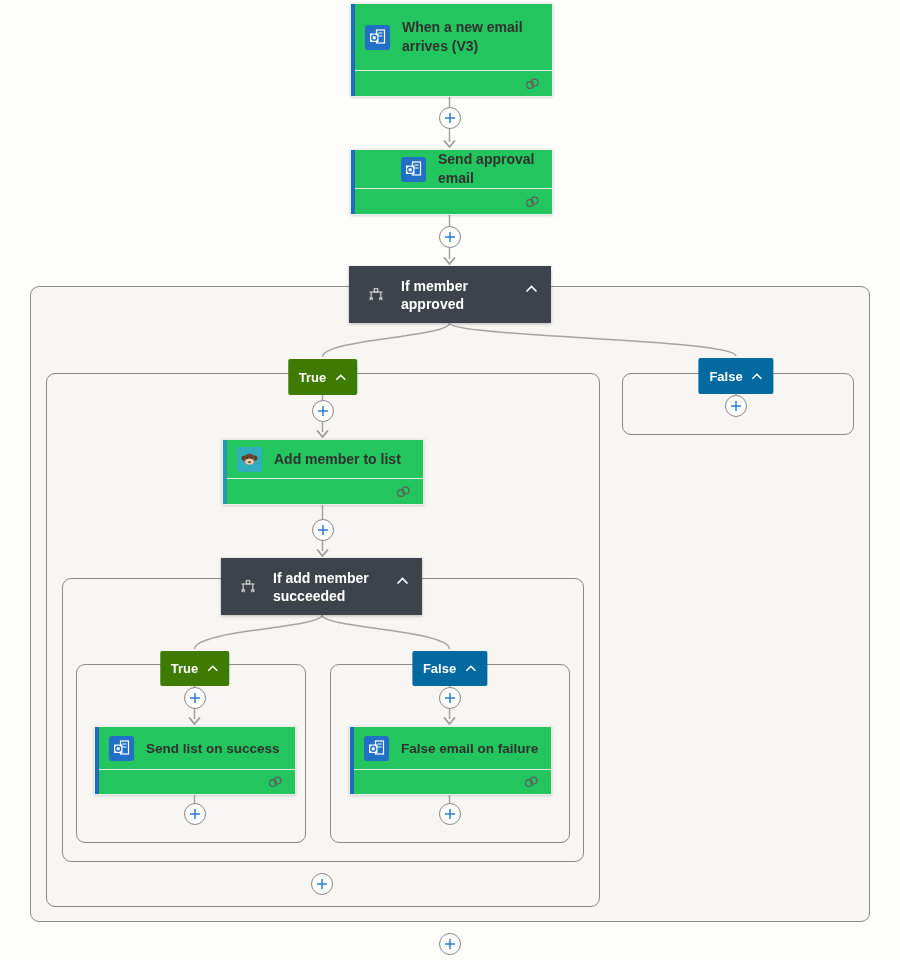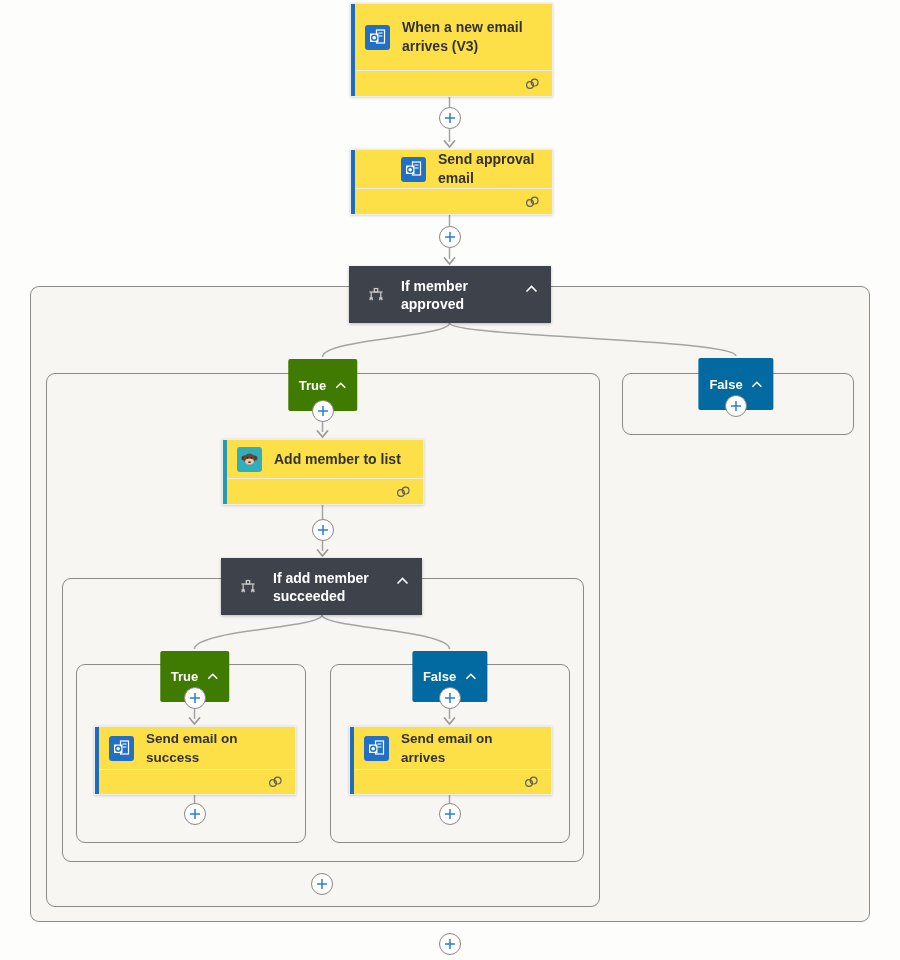--- a/index.html
+++ b/index.html
@@ -2,39 +2,39 @@
 <html><head>
 <meta charset="utf-8">
 <style>
   html,body{margin:0;padding:0;background:#fdfdfc;font-family:"Liberation Sans",sans-serif;}
   #canvas{position:relative;width:900px;height:960px;overflow:hidden;background:#fdfdfc;}
 
   .container{position:absolute;background:#f7f6f3;border:1.5px solid #8d8b89;border-radius:9px;z-index:1;}
 
   #connectors{position:absolute;left:0;top:0;z-index:2;pointer-events:none;}
 
-  .card{position:absolute;background:#fde047;border:1px solid #ececea;
+  .card{position:absolute;background:#22c55e;border:1px solid #ececea;
         box-shadow:0 1px 3px rgba(0,0,0,.13), 0 0 2px rgba(0,0,0,.07);z-index:3;cursor:pointer;}
   .card .bar{position:absolute;left:0;top:0;bottom:0;width:4px;}
   .bar-outlook{background:#1f6cbd;}
   .bar-mailchimp{background:#2499b5;}
   .card .title-row{display:flex;align-items:center;gap:12px;padding:0 12px 0 14px;}
   .card .title{font-size:14px;font-weight:bold;color:#323130;line-height:19px;}
   .card .footer{position:absolute;left:4px;right:0;bottom:0;height:26px;border-top:1px solid #ebe9e7;
         display:flex;align-items:center;justify-content:flex-end;padding-right:12px;box-sizing:border-box;}
   .appicon{width:25px;height:25px;border-radius:3px;flex:0 0 auto;display:flex;align-items:center;justify-content:center;}
 
   .condition{position:absolute;background:#3e434b;color:#fff;z-index:3;cursor:pointer;
         box-shadow:0 1px 3px rgba(0,0,0,.25);display:flex;align-items:center;}
   .condition .cicon{margin:0 16px 0 18px;flex:0 0 auto;display:flex;}
   .condition .ctitle{font-size:14px;font-weight:bold;line-height:18px;width:118px;}
   .condition .chev{position:absolute;top:13px;right:13px;cursor:pointer;}
 
   .badge{position:absolute;height:28px;transform:translateX(-50%);display:inline-flex;align-items:center;
-        gap:9px;padding:12px 11px;border-radius:2px;color:#fff;font-size:13px;font-weight:bold;z-index:3;cursor:pointer;}
+        gap:9px;padding:4px 11px;border-radius:2px;color:#fff;font-size:13px;font-weight:bold;z-index:3;cursor:pointer;}
   .badge-true{background:#3e7b00;}
   .badge-false{background:#0369a1;}
 
   .plus{position:absolute;width:22px;height:22px;border-radius:50%;background:#fff;border:1px solid #8a8886;
         box-sizing:border-box;z-index:3;cursor:pointer;display:flex;align-items:center;justify-content:center;}
 </style>
 </head>
 <body>
 
 <div id="canvas">
@@ -262,21 +262,21 @@
     <div class="title-row" style="height:42px;">
       <span class="appicon" style="background:#2170c6;">
         <svg width="19" height="19" viewBox="0 0 19 19">
             <rect x="8.5" y="2" width="8" height="13" fill="none" stroke="#fff" stroke-width="1.2"></rect>
             <line x1="10.5" y1="5" x2="14.5" y2="5" stroke="#fff" stroke-width="1"></line>
             <line x1="10.5" y1="8" x2="14.5" y2="8" stroke="#fff" stroke-width="1"></line>
             <rect x="2" y="5.5" width="8.5" height="8.5" fill="#fff"></rect>
             <circle cx="6.2" cy="9.7" r="2.5" fill="none" stroke="#2170c6" stroke-width="1.4"></circle>
           </svg>
       </span>
-      <span class="title" style="font-size:13.5px;">Send email on success</span>
+      <span class="title" style="font-size:13.5px;">Send list on success</span>
     </div>
     <div class="footer" style="height:25px;">
       <svg width="15" height="12" viewBox="0 0 15 12">
           <circle cx="5" cy="7" r="3.4" fill="none" stroke="#605e5c" stroke-width="1.2"></circle>
           <circle cx="9.6" cy="4.6" r="3.4" fill="none" stroke="#605e5c" stroke-width="1.2"></circle>
         </svg>
     </div>
   </div>
 
   <div class="card" style="left:349px;top:726px;width:201px;height:67px;">
@@ -284,21 +284,21 @@
     <div class="title-row" style="height:42px;">
       <span class="appicon" style="background:#2170c6;">
         <svg width="19" height="19" viewBox="0 0 19 19">
             <rect x="8.5" y="2" width="8" height="13" fill="none" stroke="#fff" stroke-width="1.2"></rect>
             <line x1="10.5" y1="5" x2="14.5" y2="5" stroke="#fff" stroke-width="1"></line>
             <line x1="10.5" y1="8" x2="14.5" y2="8" stroke="#fff" stroke-width="1"></line>
             <rect x="2" y="5.5" width="8.5" height="8.5" fill="#fff"></rect>
             <circle cx="6.2" cy="9.7" r="2.5" fill="none" stroke="#2170c6" stroke-width="1.4"></circle>
           </svg>
       </span>
-      <span class="title" style="font-size:13.5px;">Send email on arrives</span>
+      <span class="title" style="font-size:13.5px;">False email on failure</span>
     </div>
     <div class="footer" style="height:25px;">
       <svg width="15" height="12" viewBox="0 0 15 12">
           <circle cx="5" cy="7" r="3.4" fill="none" stroke="#605e5c" stroke-width="1.2"></circle>
           <circle cx="9.6" cy="4.6" r="3.4" fill="none" stroke="#605e5c" stroke-width="1.2"></circle>
         </svg>
     </div>
   </div>
 
   <div class="plus" style="left:183.5px;top:803px;">

